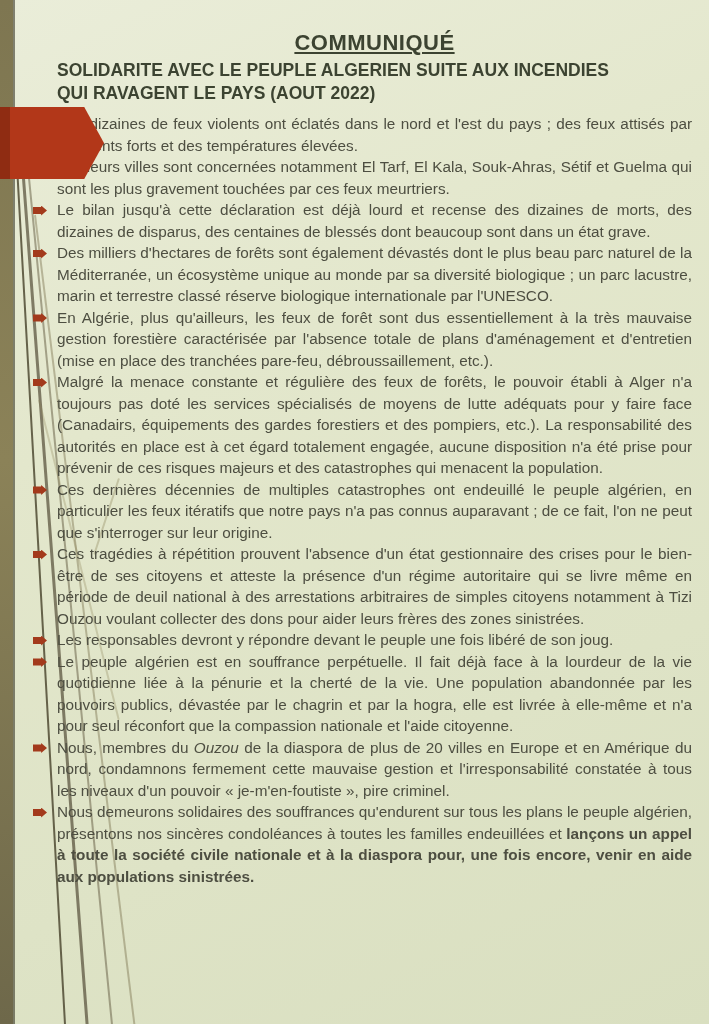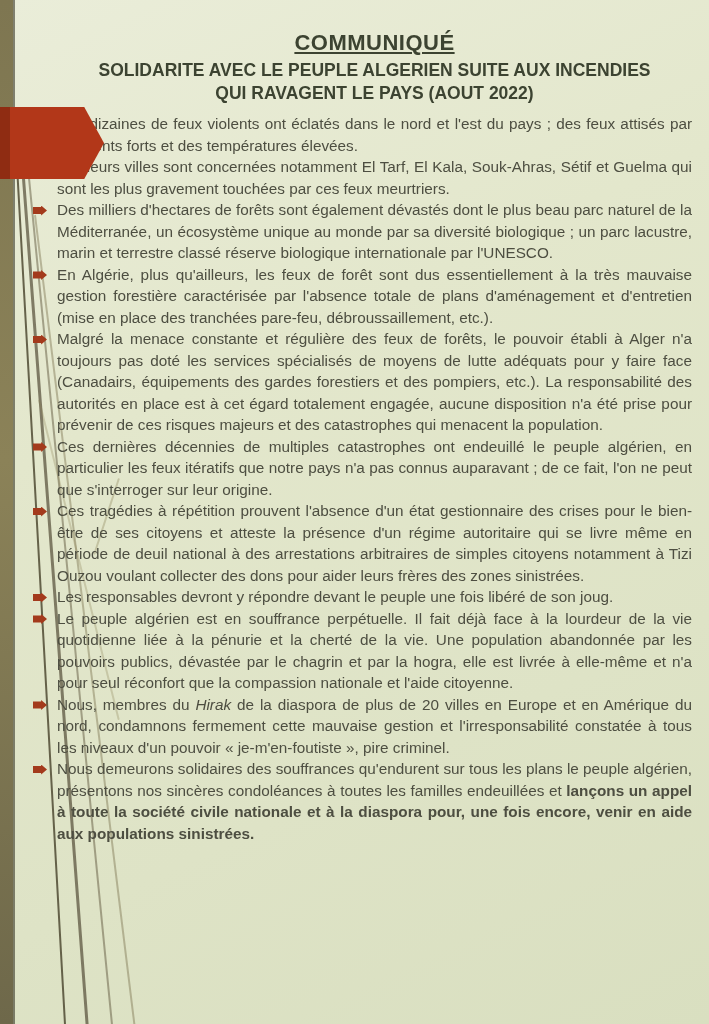--- a/index.html
+++ b/index.html
@@ -40,21 +40,21 @@
   .content{
     position:absolute;left:57px;top:30px;width:635px;z-index:2;
     color:#4d4e41;
   }
   .title{
     margin:0 0 3px;text-align:center;
     font-size:22px;font-weight:bold;letter-spacing:.5px;
     text-decoration:underline;color:#3c4331;
   }
   .subtitle{
-    margin:0 0 8px;text-align:center;
+    margin:0 0 8px;
     font-size:17.5px;font-weight:bold;line-height:23px;color:#3c4331;
   }
   .para{
     position:relative;margin:0;
     font-size:15.3px;line-height:21.5px;text-align:justify;
   }
   .bullet{
     position:absolute;left:-24px;top:6.5px;width:14px;height:10px;
     background:#a33a1c;
     clip-path:polygon(0 14%,58% 14%,58% 0,100% 50%,58% 100%,58% 86%,0 86%);
@@ -89,20 +89,24 @@
     <div class="para">
       <span class="bullet"></span>
       <span>Des dizaines de feux violents ont éclatés dans le nord et l'est du pays ; des feux attisés par des vents forts et des températures élevées.</span>
     </div>
     <div class="para">
       <span class="bullet"></span>
       <span>Plusieurs villes sont concernées notamment El Tarf, El Kala, Souk-Ahras, Sétif et Guelma qui sont les plus gravement touchées par ces feux meurtriers.</span>
     </div>
     <div class="para">
       <span class="bullet"></span>
+      <span>Le bilan jusqu'à cette déclaration est déjà lourd et recense des dizaines de morts, des dizaines de disparus, des centaines de blessés dont beaucoup sont dans un état grave.</span>
+    </div>
+    <div class="para">
+      <span class="bullet"></span>
       <span>Des milliers d'hectares de forêts sont également dévastés dont le plus beau parc naturel de la Méditerranée, un écosystème unique au monde par sa diversité biologique ; un parc lacustre, marin et terrestre classé réserve biologique internationale par l'UNESCO.</span>
     </div>
     <div class="para">
       <span class="bullet"></span>
       <span>En Algérie, plus qu'ailleurs, les feux de forêt sont dus essentiellement à la très mauvaise gestion forestière caractérisée par l'absence totale de plans d'aménagement et d'entretien (mise en place des tranchées pare-feu, débroussaillement, etc.).</span>
     </div>
     <div class="para">
       <span class="bullet"></span>
       <span>Malgré la menace constante et régulière des feux de forêts, le pouvoir établi à Alger n'a toujours pas doté les services spécialisés de moyens de lutte adéquats pour y faire face (Canadairs, équipements des gardes forestiers et des pompiers, etc.). La responsabilité des autorités en place est à cet égard totalement engagée, aucune disposition n'a été prise pour prévenir de ces risques majeurs et des catastrophes qui menacent la population.</span>
     </div>
@@ -117,21 +121,21 @@
     <div class="para">
       <span class="bullet"></span>
       <span>Les responsables devront y répondre devant le peuple une fois libéré de son joug.</span>
     </div>
     <div class="para">
       <span class="bullet"></span>
       <span>Le peuple algérien est en souffrance perpétuelle. Il fait déjà face à la lourdeur de la vie quotidienne liée à la pénurie et la cherté de la vie. Une population abandonnée par les pouvoirs publics, dévastée par le chagrin et par la hogra, elle est livrée à elle-même et n'a pour seul réconfort que la compassion nationale et l'aide citoyenne.</span>
     </div>
     <div class="para">
       <span class="bullet"></span>
-      <span>Nous, membres du </span><span class="seg-italic">Hirak</span><span> de la diaspora de plus de 20 villes en Europe et en Amérique du nord, condamnons fermement cette mauvaise gestion et l'irresponsabilité constatée à tous les niveaux d'un pouvoir « je-m'en-foutiste », pire criminel.</span>
+      <span>Nous, membres du </span><span class="seg-italic">Ouzou</span><span> de la diaspora de plus de 20 villes en Europe et en Amérique du nord, condamnons fermement cette mauvaise gestion et l'irresponsabilité constatée à tous les niveaux d'un pouvoir « je-m'en-foutiste », pire criminel.</span>
     </div>
     <div class="para">
       <span class="bullet"></span>
       <span>Nous demeurons solidaires des souffrances qu'endurent sur tous les plans le peuple algérien, présentons nos sincères condoléances à toutes les familles endeuillées et </span><span class="seg-bold">lançons un appel à toute la société civile nationale et à la diaspora pour, une fois encore, venir en aide aux populations sinistrées.</span>
     </div>
   </div>
 
 </div>
 
 </body></html>

